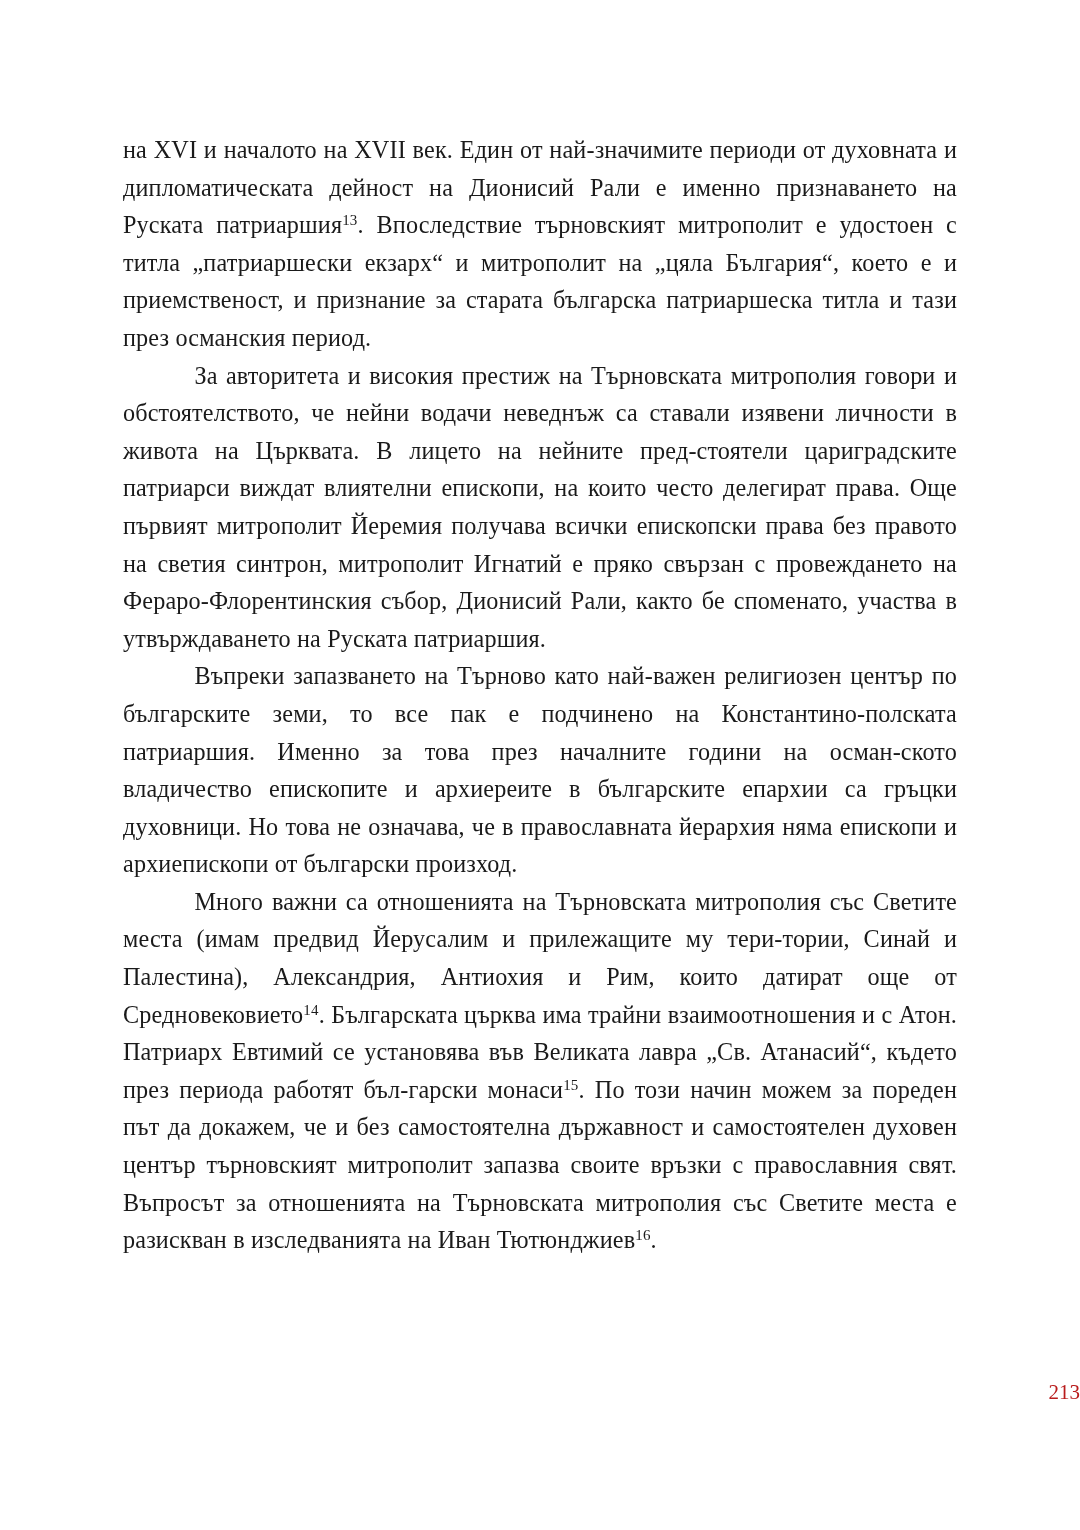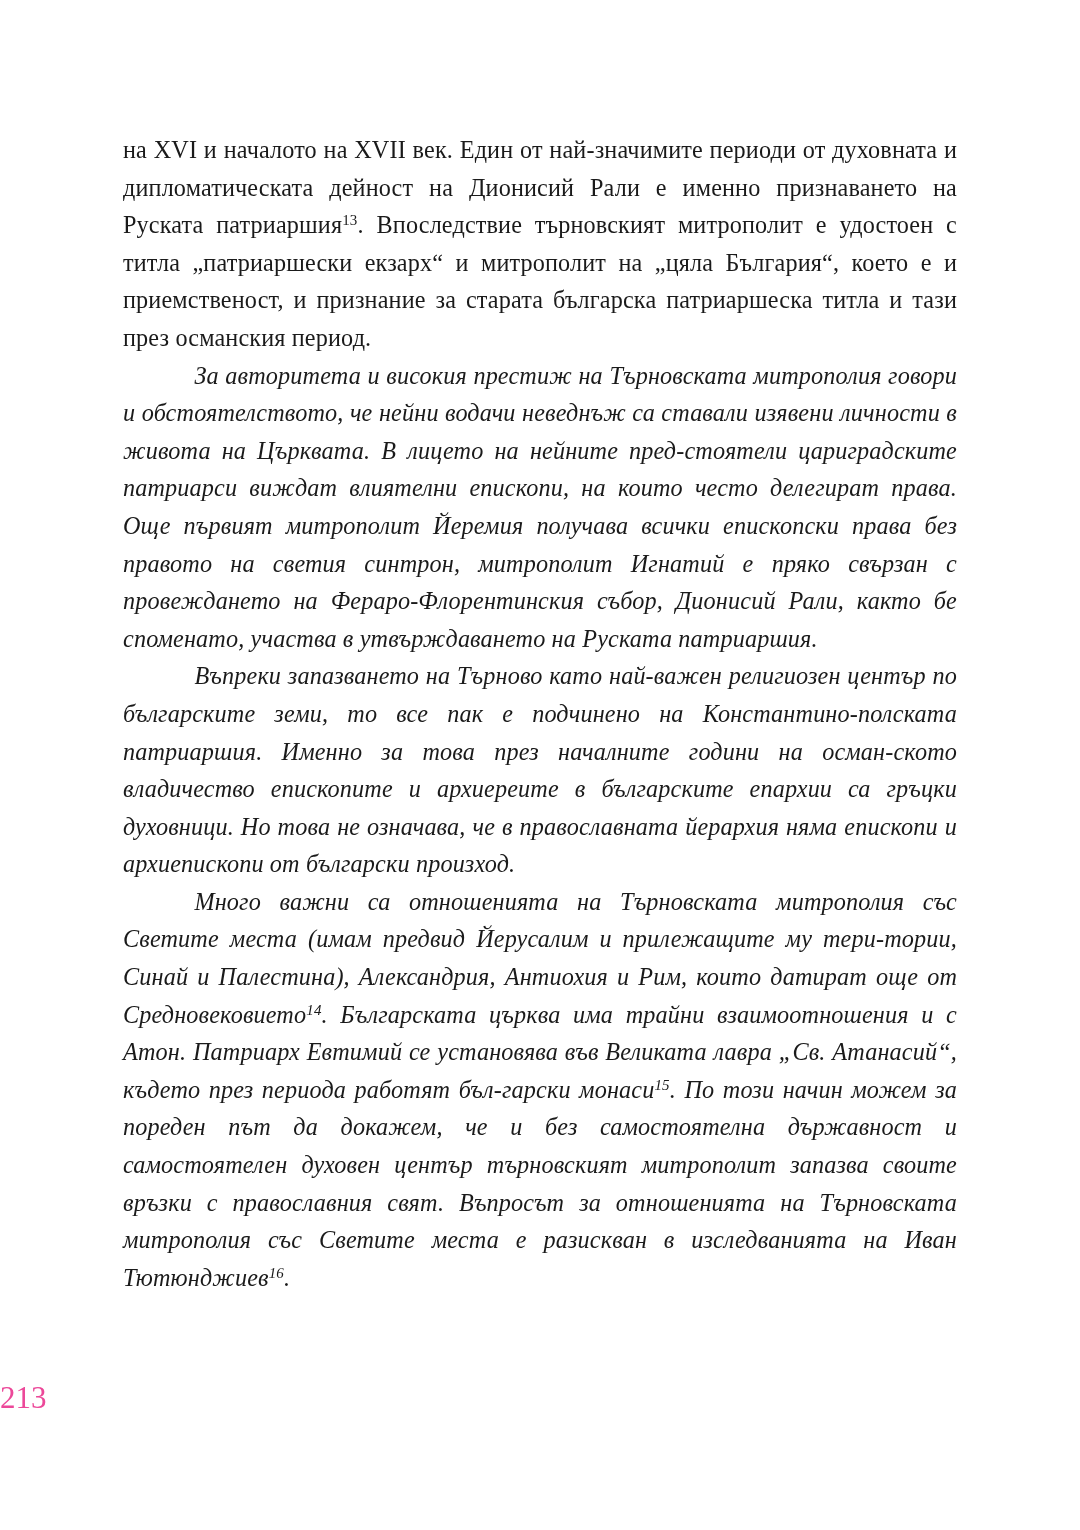--- a/index.html
+++ b/index.html
@@ -30,36 +30,35 @@
     text-align: justify;
     text-justify: inter-word;
     hyphens: manual;
     letter-spacing: 0.15px;
   }
   .para + .para {
     text-indent: 0;
   }
   .para.indent {
     text-indent: 2.95em;
-    font-style: italic;
   }
   sup {
     font-size: 0.62em;
     vertical-align: 0.52em;
     line-height: 0;
   }
   .folio {
     position: absolute;
     left: 0;
     right: 0;
     top: 1380px;
-    text-align: left;
-    font-size: 31px;
+    text-align: right;
+    font-size: 21px;
     font-family: "Liberation Serif", "DejaVu Serif", serif;
-    color: #ec4899;
+    color: #b91c1c;
   }
 </style>
 </head>
 <body>
 
 <div class="page">
 
   <div class="textblock">
     <p class="para">на XVI и началото на XVII век. Един от най-значимите периоди от духовната и дипломатическата дейност на Дионисий Рали е именно признаването на Руската патриаршия<sup>13</sup>. Впоследствие търновският митрополит е удостоен с титла „патриаршески екзарх“ и митрополит на „цяла България“, което е и приемственост, и признание за старата българска патриаршеска титла и тази през османския период.</p>
     <p class="para indent">За авторитета и високия престиж на Търновската митрополия говори и обстоятелството, че нейни водачи неведнъж са ставали изявени личности в живота на Църквата. В лицето на нейните пред-стоятели цариградските патриарси виждат влиятелни епископи, на които често делегират права. Още първият митрополит Йеремия получава всички епископски права без правото на светия синтрон, митрополит Игнатий е пряко свързан с провеждането на Фераро-Флорентинския събор, Дионисий Рали, както бе споменато, участва в утвърждаването на Руската патриаршия.</p>

